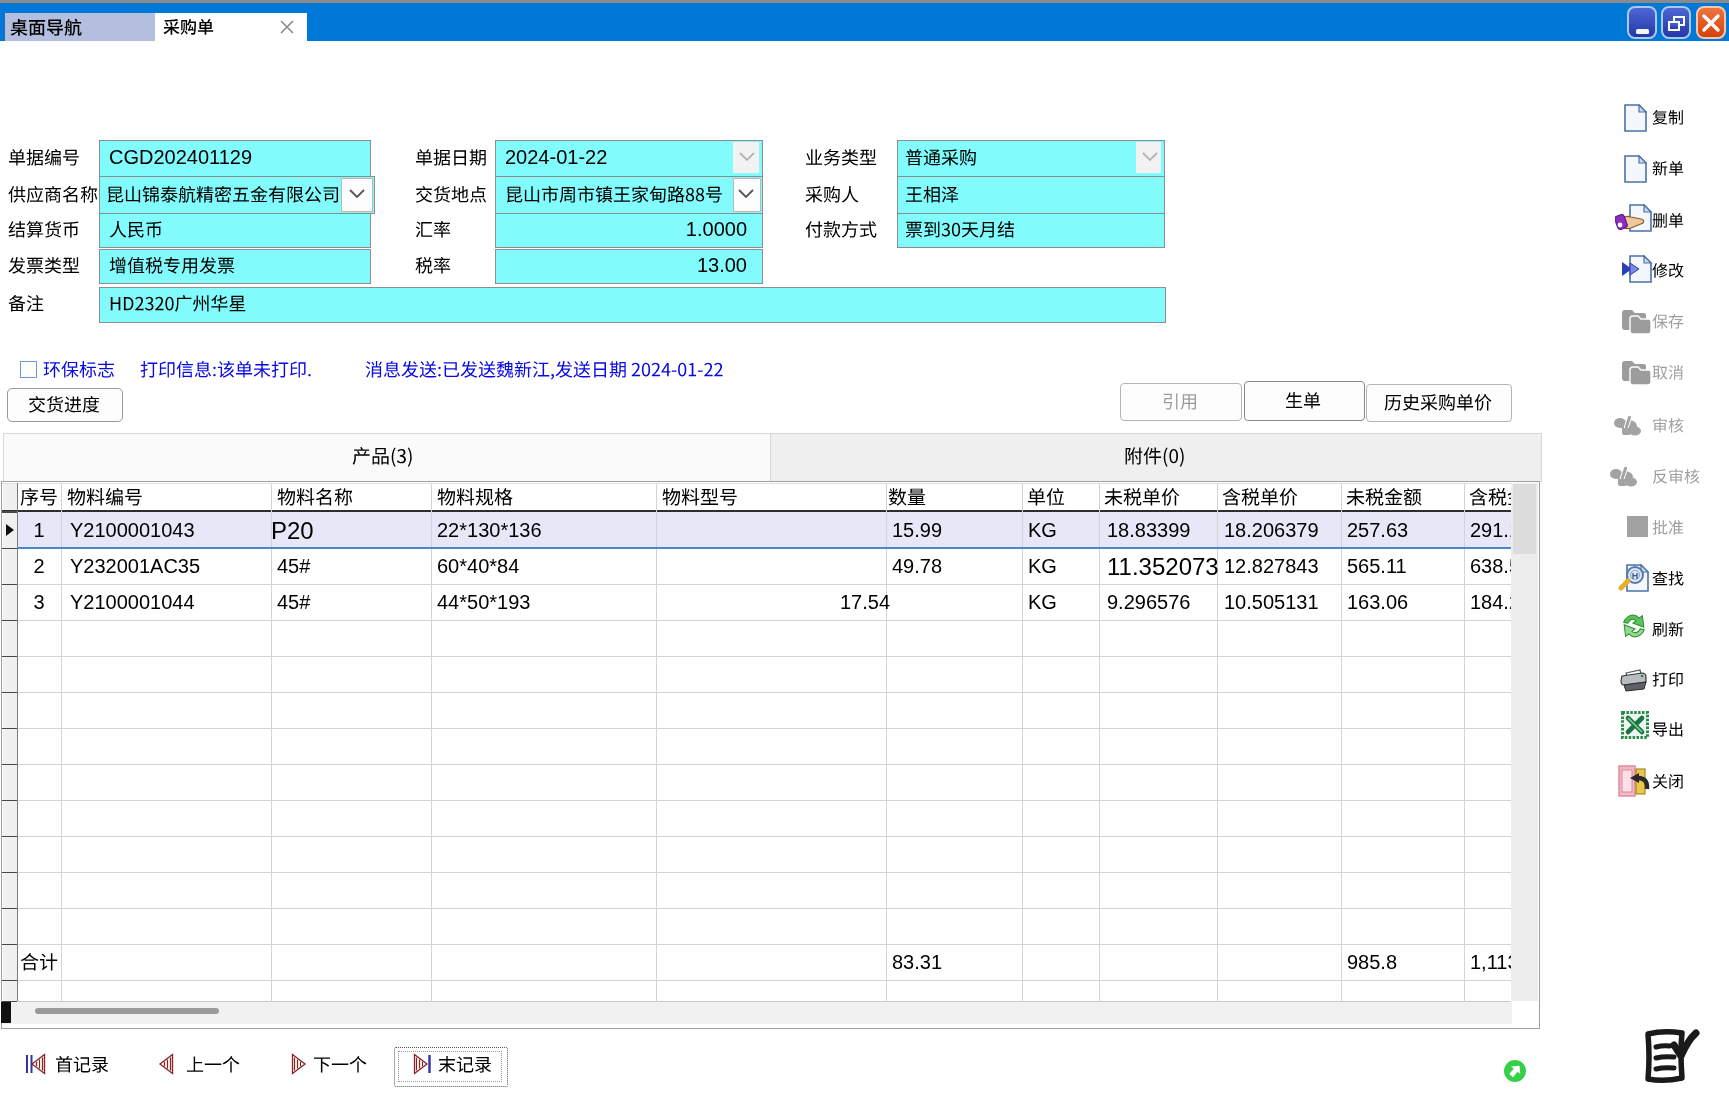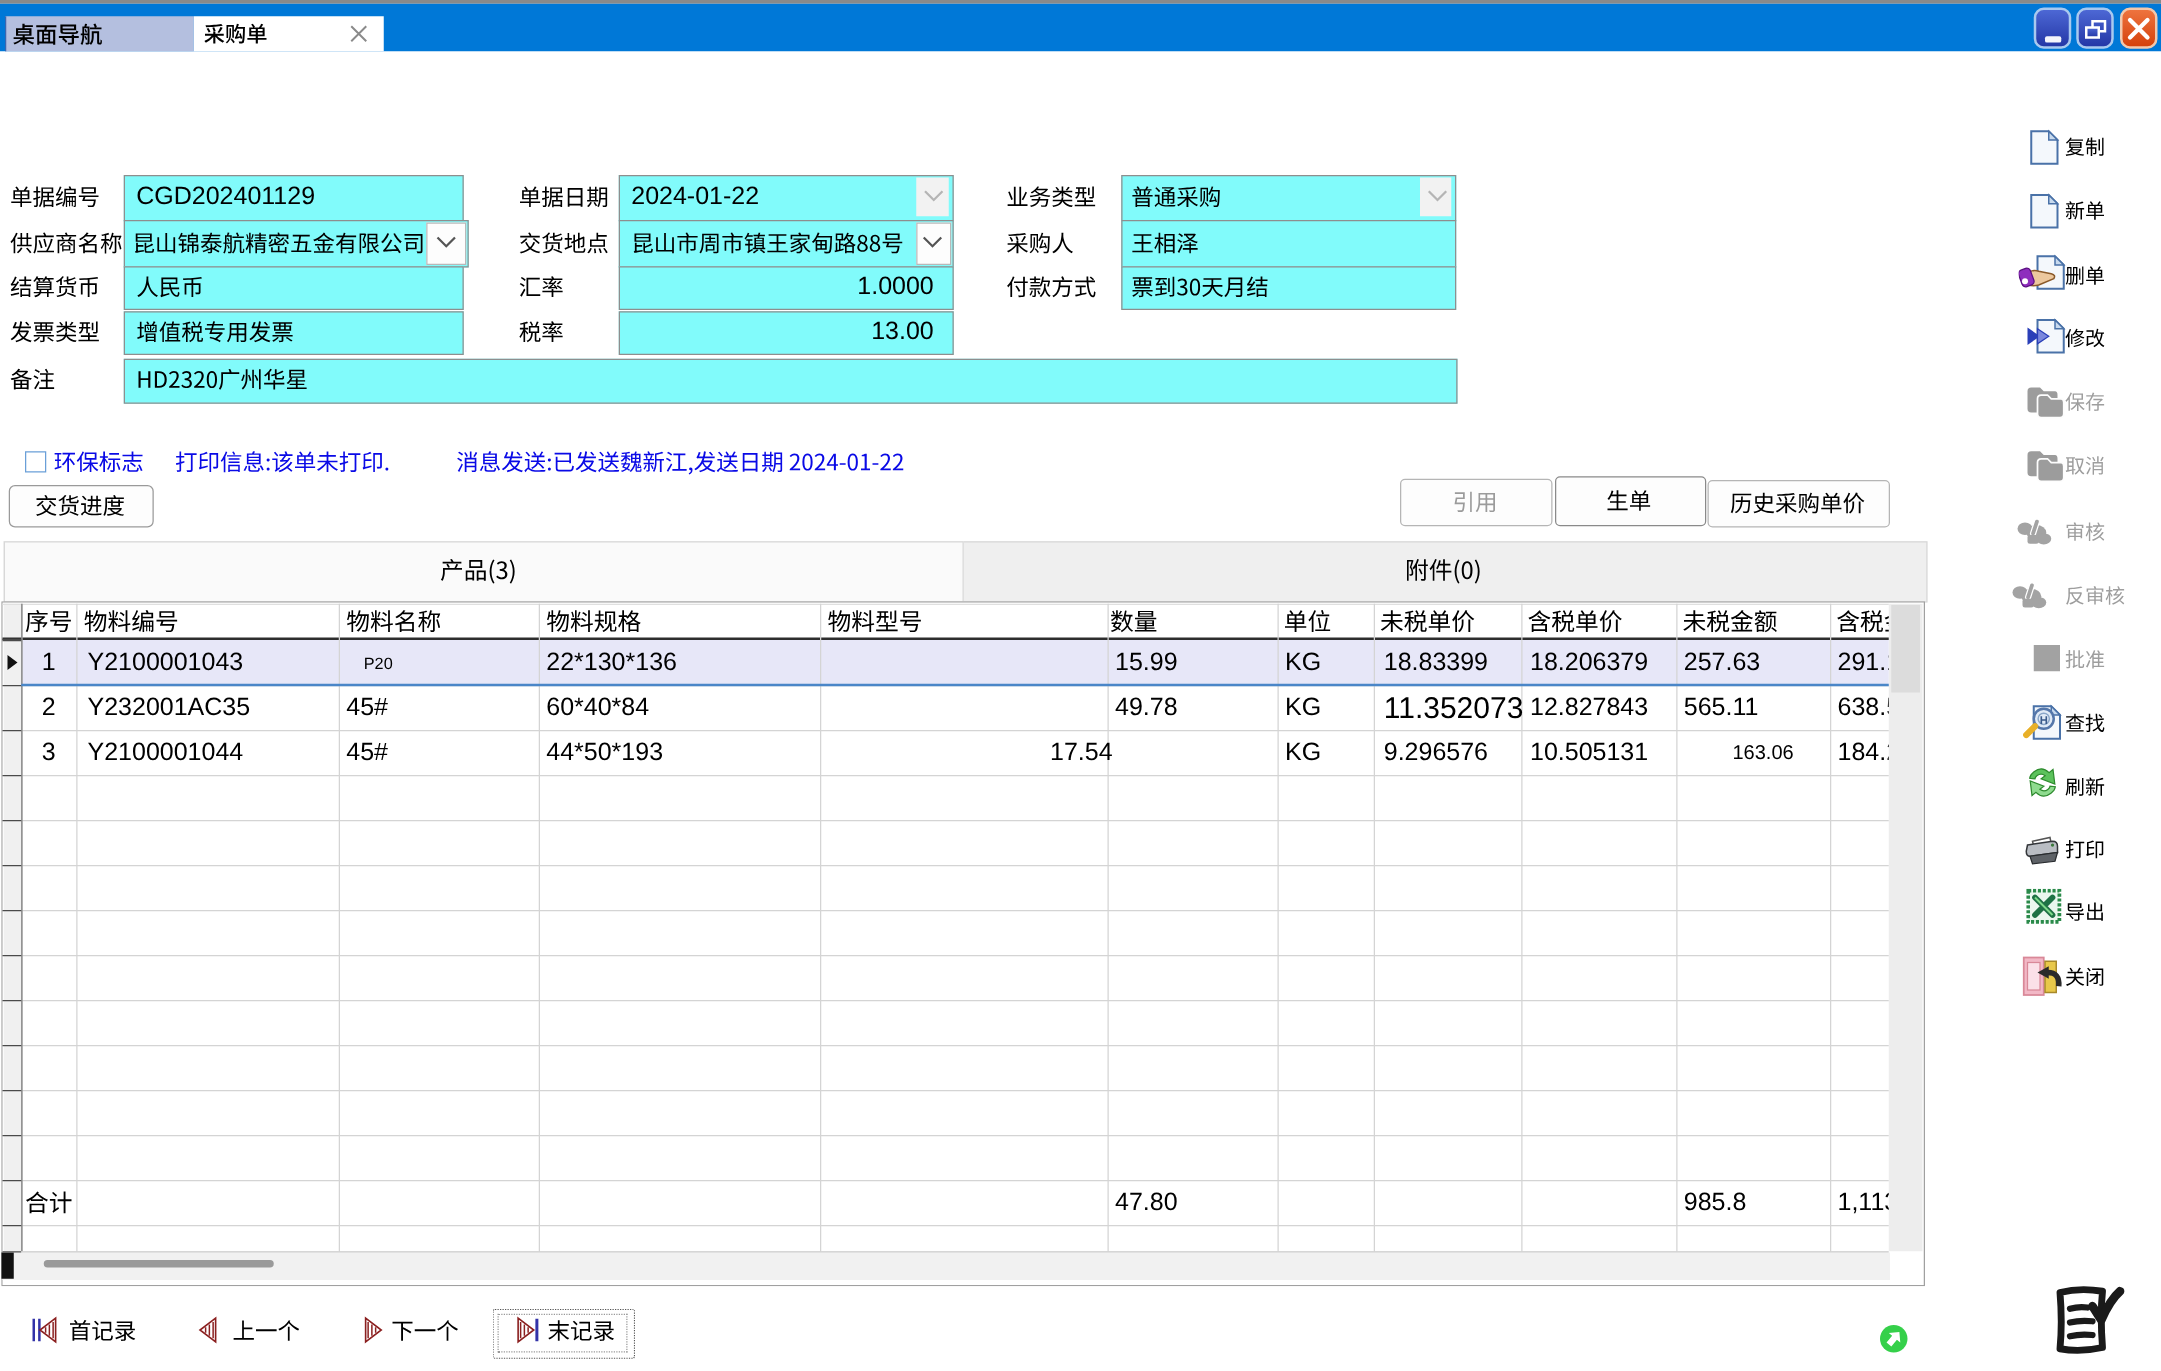--- a/index.html
+++ b/index.html
@@ -352,50 +352,50 @@
       <svg width="78" height="25" viewBox="0 0 78 25">
         <path transform="translate(0,17.1)" fill="#000" d="M3.6 -8.7H14V-7.4H3.6ZM4.3 -0.7H14.8V0.6H4.3ZM3.4 -4.9H15.6V1.5H14.1V-3.7H4.8V1.5H3.4ZM13.6 -8.7H13.9L14.1 -8.8L15.1 -8.2Q14.6 -7.6 14 -6.9Q13.3 -6.2 12.7 -5.5Q12 -4.8 11.4 -4.1L10.1 -4.7Q10.8 -5.3 11.4 -6Q12 -6.7 12.6 -7.4Q13.2 -8.1 13.6 -8.5ZM7.6 -11.1 8.6 -11.9Q9.1 -11.6 9.7 -11.2Q10.2 -10.8 10.7 -10.5Q11.2 -10.1 11.5 -9.8L10.5 -9Q10.2 -9.3 9.7 -9.7Q9.2 -10.1 8.7 -10.4Q8.1 -10.8 7.6 -11.1ZM10.1 -15.1Q10.7 -14.3 11.6 -13.5Q12.6 -12.8 13.7 -12.1Q14.8 -11.4 16 -10.9Q17.2 -10.4 18.4 -10.1Q18.3 -9.9 18.1 -9.7Q17.9 -9.4 17.7 -9.2Q17.6 -9 17.4 -8.8Q16.2 -9.2 15 -9.8Q13.8 -10.4 12.7 -11.1Q11.6 -11.9 10.6 -12.8Q9.6 -13.7 8.9 -14.6ZM9.5 -16 10.8 -15.4Q9.8 -13.9 8.4 -12.6Q6.9 -11.3 5.2 -10.3Q3.5 -9.3 1.7 -8.6Q1.5 -8.9 1.2 -9.3Q0.9 -9.7 0.7 -9.9Q2.5 -10.5 4.2 -11.4Q5.8 -12.3 7.2 -13.5Q8.6 -14.7 9.5 -16Z M28.2 -15.4 29.4 -15.9Q30 -15.1 30.4 -14.2Q30.9 -13.3 31.1 -12.7L29.9 -12.1Q29.7 -12.7 29.2 -13.7Q28.7 -14.6 28.2 -15.4ZM34.3 -16 35.8 -15.5Q35.3 -14.4 34.8 -13.3Q34.2 -12.2 33.8 -11.4L32.6 -11.9Q32.9 -12.4 33.2 -13.1Q33.5 -13.9 33.8 -14.6Q34.1 -15.3 34.3 -16ZM28.9 -10.9V-7.4H34.8V-10.9ZM27.5 -12.2H36.3V-6.1H27.5ZM23 -14.5H24.4V1.5H23ZM19.9 -10.5H27V-9.2H19.9ZM23.1 -10 24 -9.6Q23.7 -8.6 23.3 -7.6Q22.9 -6.5 22.4 -5.4Q21.9 -4.4 21.4 -3.4Q20.8 -2.5 20.3 -1.9Q20.2 -2.1 19.9 -2.5Q19.7 -2.9 19.5 -3.2Q20.2 -4 20.9 -5.1Q21.6 -6.3 22.2 -7.6Q22.7 -8.9 23.1 -10ZM25.9 -15.8 26.8 -14.7Q25.9 -14.3 24.9 -14.1Q23.8 -13.8 22.6 -13.5Q21.5 -13.3 20.4 -13.2Q20.4 -13.4 20.3 -13.7Q20.1 -14.1 20 -14.3Q21.1 -14.5 22.1 -14.7Q23.2 -14.9 24.2 -15.2Q25.2 -15.5 25.9 -15.8ZM24.4 -8.7Q24.6 -8.6 24.9 -8.2Q25.3 -7.8 25.7 -7.4Q26.2 -7 26.5 -6.6Q26.9 -6.2 27 -6L26.2 -4.9Q26 -5.2 25.7 -5.6Q25.4 -6.1 25 -6.6Q24.7 -7 24.3 -7.5Q24 -7.9 23.8 -8.2ZM29.6 -6.4H31Q30.9 -5 30.6 -3.8Q30.4 -2.7 29.9 -1.6Q29.4 -0.6 28.6 0.2Q27.8 1 26.5 1.6Q26.4 1.4 26.3 1.2Q26.1 1 26 0.8Q25.8 0.6 25.6 0.5Q26.8 0 27.5 -0.7Q28.3 -1.4 28.7 -2.3Q29.1 -3.2 29.3 -4.2Q29.5 -5.2 29.6 -6.4ZM32.5 -6.5H33.9V-0.6Q33.9 -0.2 33.9 -0.1Q34 0 34.3 0Q34.4 0 34.7 0Q35 0 35.2 0Q35.5 0 35.6 0Q35.9 0 36 -0.2Q36.1 -0.3 36.1 -0.8Q36.2 -1.3 36.2 -2.4Q36.3 -2.3 36.5 -2.2Q36.7 -2.1 37 -2Q37.2 -1.9 37.4 -1.8Q37.3 -0.6 37.2 0.1Q37 0.7 36.7 1Q36.4 1.3 35.8 1.3Q35.7 1.3 35.4 1.3Q35.2 1.3 35 1.3Q34.7 1.3 34.5 1.3Q34.2 1.3 34.1 1.3Q33.5 1.3 33.1 1.1Q32.8 0.9 32.7 0.6Q32.5 0.2 32.5 -0.6Z M42.6 -10.3H52.4V-8.9H42.6ZM40.1 -6.3H54.9V-5H40.1ZM39.3 -0.3H55.7V1H39.3ZM46.7 -9.7H48.2V0.3H46.7ZM41.8 -4.1 42.9 -4.6Q43.3 -4.1 43.7 -3.5Q44 -2.8 44.3 -2.2Q44.6 -1.7 44.8 -1.2L43.5 -0.6Q43.4 -1.1 43.1 -1.7Q42.8 -2.3 42.5 -3Q42.1 -3.6 41.8 -4.1ZM51.9 -4.6 53.3 -4.1Q52.7 -3.2 52.1 -2.2Q51.5 -1.3 51 -0.6L49.9 -1.1Q50.3 -1.6 50.6 -2.2Q51 -2.8 51.3 -3.4Q51.7 -4.1 51.9 -4.6ZM48.1 -15.2Q48.7 -14.4 49.7 -13.6Q50.7 -12.8 51.8 -12.1Q52.9 -11.4 54.1 -10.8Q55.3 -10.3 56.5 -9.9Q56.3 -9.8 56.1 -9.5Q55.9 -9.3 55.7 -9.1Q55.6 -8.9 55.5 -8.7Q54.3 -9.1 53.1 -9.7Q51.9 -10.4 50.8 -11.1Q49.6 -11.9 48.6 -12.8Q47.6 -13.7 46.9 -14.6ZM47.5 -16.1 48.8 -15.5Q47.8 -14 46.3 -12.7Q44.9 -11.3 43.1 -10.3Q41.4 -9.3 39.6 -8.6Q39.4 -8.9 39.1 -9.3Q38.9 -9.7 38.6 -9.9Q40.4 -10.5 42.1 -11.4Q43.8 -12.3 45.2 -13.5Q46.6 -14.7 47.5 -16.1Z M66.8 -14.8H75.1V-13.6H66.8ZM70.4 -14.1 71.7 -13.8Q71.4 -13.1 71.1 -12.3Q70.8 -11.5 70.6 -11L69.5 -11.3Q69.6 -11.7 69.8 -12.2Q70 -12.7 70.2 -13.2Q70.3 -13.7 70.4 -14.1ZM67.1 -11.6H74.4V-2.7H73.2V-10.4H68.3V-2.6H67.1ZM70.2 -9.4H71.4Q71.4 -7 71.2 -5.2Q71.1 -3.4 70.6 -2.1Q70.1 -0.8 69.1 0.1Q68.1 1 66.4 1.6Q66.3 1.4 66.1 1.1Q65.9 0.8 65.7 0.6Q67.2 0 68.1 -0.8Q69 -1.6 69.5 -2.7Q69.9 -3.9 70 -5.5Q70.1 -7.2 70.2 -9.4ZM71 -1.6 71.8 -2.5Q72.4 -2 73.1 -1.5Q73.8 -1 74.4 -0.5Q75.1 0.1 75.5 0.5L74.7 1.5Q74.3 1 73.7 0.5Q73 0 72.3 -0.6Q71.6 -1.1 71 -1.6ZM58.2 -14.1H66.4V-11.3H65.2V-13H59.4V-11.3H58.2ZM59.4 -4.4H65.3V1.3H64V-3.3H60.7V1.4H59.4ZM59.9 -0.4H64.6V0.8H59.9ZM61 -12.3 62.3 -12.1Q61.8 -10.9 60.9 -9.7Q60 -8.5 58.6 -7.5Q58.5 -7.7 58.4 -7.9Q58.2 -8 58.1 -8.2Q57.9 -8.4 57.8 -8.4Q59 -9.3 59.8 -10.3Q60.6 -11.4 61 -12.3ZM61.2 -11H64.7V-9.9H60.7ZM64.4 -11H64.7L64.9 -11.1L65.7 -10.5Q65 -9 63.8 -7.8Q62.7 -6.5 61.3 -5.6Q59.8 -4.7 58.3 -4.1Q58.3 -4.3 58.2 -4.6Q58.1 -4.8 58 -5Q57.9 -5.3 57.7 -5.4Q59.1 -5.9 60.5 -6.6Q61.8 -7.4 62.8 -8.5Q63.8 -9.5 64.4 -10.8ZM61.1 -15.6 62.4 -15.9Q62.7 -15.4 63 -14.8Q63.3 -14.2 63.5 -13.7L62.1 -13.4Q62 -13.8 61.7 -14.4Q61.4 -15.1 61.1 -15.6ZM59.8 -7.9 60.7 -8.8Q61.4 -8.4 62.2 -8Q63 -7.6 63.8 -7.2Q64.6 -6.7 65.3 -6.3Q66 -5.9 66.5 -5.6L65.5 -4.6Q65.1 -4.9 64.4 -5.3Q63.7 -5.8 62.9 -6.2Q62.1 -6.6 61.3 -7.1Q60.5 -7.5 59.8 -7.9Z"></path>
       </svg>
     </div>
 <div class="t" style="left:17px;top:517px;font-size:20px;line-height:27px;color:#000;width:44px;text-align:center;">1</div>
 <div class="t" style="left:17px;top:553px;font-size:20px;line-height:27px;color:#000;width:44px;text-align:center;">2</div>
 <div class="t" style="left:17px;top:589px;font-size:20px;line-height:27px;color:#000;width:44px;text-align:center;">3</div>
 <div class="t" style="left:70px;top:517px;font-size:20px;line-height:27px;color:#000;">Y2100001043</div>
 <div class="t" style="left:70px;top:553px;font-size:20px;line-height:27px;color:#000;">Y232001AC35</div>
 <div class="t" style="left:70px;top:589px;font-size:20px;line-height:27px;color:#000;">Y2100001044</div>
-<div class="t" style="left:291px;top:517px;font-size:13px;line-height:27px;color:#000;text-align:center;">P20</div>
+<div class="t" style="left:271px;top:517px;font-size:24px;line-height:27px;color:#000;text-align:center;">P20</div>
 <div class="t" style="left:277px;top:553px;font-size:20px;line-height:27px;color:#000;">45#</div>
 <div class="t" style="left:277px;top:589px;font-size:20px;line-height:27px;color:#000;">45#</div>
 <div class="t" style="left:437px;top:517px;font-size:20px;line-height:27px;color:#000;">22*130*136</div>
 <div class="t" style="left:437px;top:553px;font-size:20px;line-height:27px;color:#000;">60*40*84</div>
 <div class="t" style="left:437px;top:589px;font-size:20px;line-height:27px;color:#000;">44*50*193</div>
 <div class="t" style="left:892px;top:517px;font-size:20px;line-height:27px;color:#000;">15.99</div>
 <div class="t" style="left:892px;top:553px;font-size:20px;line-height:27px;color:#000;">49.78</div>
 <div class="t" style="left:840px;top:589px;font-size:20px;line-height:27px;color:#000;">17.54</div>
 <div class="t" style="left:1028px;top:517px;font-size:20px;line-height:27px;color:#000;">KG</div>
 <div class="t" style="left:1028px;top:553px;font-size:20px;line-height:27px;color:#000;">KG</div>
 <div class="t" style="left:1028px;top:589px;font-size:20px;line-height:27px;color:#000;">KG</div>
 <div class="t" style="left:1107px;top:517px;font-size:20px;line-height:27px;color:#000;">18.83399</div>
 <div class="t" style="left:1107px;top:553px;font-size:24px;line-height:27px;color:#000;">11.352073</div>
 <div class="t" style="left:1107px;top:589px;font-size:20px;line-height:27px;color:#000;">9.296576</div>
 <div class="t" style="left:1224px;top:517px;font-size:20px;line-height:27px;color:#000;">18.206379</div>
 <div class="t" style="left:1224px;top:553px;font-size:20px;line-height:27px;color:#000;">12.827843</div>
 <div class="t" style="left:1224px;top:589px;font-size:20px;line-height:27px;color:#000;">10.505131</div>
 <div class="t" style="left:1347px;top:517px;font-size:20px;line-height:27px;color:#000;">257.63</div>
 <div class="t" style="left:1347px;top:553px;font-size:20px;line-height:27px;color:#000;">565.11</div>
-<div class="t" style="left:1347px;top:589px;font-size:16px;line-height:27px;color:#000;margin-left:39px;">163.06</div>
+<div class="t" style="left:1347px;top:589px;font-size:20px;line-height:27px;color:#000;">163.06</div>
 <div class="t" style="left:1470px;top:517px;width:41px;overflow:hidden;font-size:20px;line-height:27px;">291.12</div>
 <div class="t" style="left:1470px;top:553px;width:41px;overflow:hidden;font-size:20px;line-height:27px;">638.56</div>
 <div class="t" style="left:1470px;top:589px;width:41px;overflow:hidden;font-size:20px;line-height:27px;">184.26</div>
 <div class="t" style="left:20px;top:952px;">
       <svg width="40" height="25" viewBox="0 0 40 25">
         <path transform="translate(0,17.1)" fill="#000" d="M4.7 -9.7H14.3V-8.4H4.7ZM4.4 -0.9H14.6V0.4H4.4ZM3.7 -6.2H15.5V1.4H14V-4.9H5.2V1.5H3.7ZM9.8 -16 11.1 -15.4Q10 -13.8 8.6 -12.4Q7.1 -11 5.4 -9.8Q3.6 -8.7 1.8 -7.8Q1.6 -8.2 1.3 -8.5Q1 -8.9 0.8 -9.1Q2.6 -9.8 4.3 -10.9Q6 -11.9 7.4 -13.2Q8.9 -14.5 9.8 -16ZM10.1 -14.9Q11.8 -13 13.9 -11.7Q16 -10.3 18.4 -9.3Q18.1 -9.1 17.9 -8.7Q17.6 -8.4 17.4 -8Q15.8 -8.8 14.3 -9.7Q12.8 -10.6 11.5 -11.7Q10.1 -12.8 8.9 -14.3Z M21.6 -14.7 22.5 -15.6Q23.1 -15.2 23.6 -14.7Q24.2 -14.2 24.7 -13.7Q25.3 -13.2 25.6 -12.8L24.6 -11.7Q24.3 -12.1 23.8 -12.7Q23.3 -13.2 22.7 -13.7Q22.2 -14.3 21.6 -14.7ZM22.7 1.2 22.4 -0.2 22.9 -0.9 26.7 -3.5Q26.7 -3.3 26.8 -3Q26.9 -2.8 27 -2.6Q27.1 -2.3 27.2 -2.2Q25.8 -1.3 25 -0.7Q24.1 -0.1 23.7 0.3Q23.3 0.6 23 0.8Q22.8 1 22.7 1.2ZM19.9 -10H23.8V-8.6H19.9ZM26.1 -9.7H37.2V-8.2H26.1ZM30.9 -15.9H32.4V1.5H30.9ZM22.7 1.2Q22.6 1 22.5 0.7Q22.4 0.5 22.2 0.2Q22.1 0 21.9 -0.2Q22.2 -0.3 22.6 -0.8Q22.9 -1.2 22.9 -1.8V-10H24.3V-0.5Q24.3 -0.5 24.2 -0.4Q24 -0.2 23.8 -0.1Q23.5 0.1 23.3 0.3Q23 0.6 22.9 0.8Q22.7 1 22.7 1.2Z"></path>
       </svg>
     </div>
-<div class="t" style="left:892px;top:949px;font-size:20px;line-height:27px;color:#000;">47.80</div>
+<div class="t" style="left:892px;top:949px;font-size:20px;line-height:27px;color:#000;">83.31</div>
 <div class="t" style="left:1347px;top:949px;font-size:20px;line-height:27px;color:#000;">985.8</div>
 <div class="t" style="left:1470px;top:949px;width:41px;overflow:hidden;font-size:20px;line-height:27px;">1,113.5</div>
 <div class="t" style="left:1652px;top:109px;">
       <svg width="34" height="21" viewBox="0 0 34 21">
         <path transform="translate(0,14.4)" fill="#000" d="M4.6 -7.1V-6H12V-7.1ZM4.6 -8.9V-7.9H12V-8.9ZM3.4 -9.8H13.3V-5.1H3.4ZM4.3 -13.4 5.4 -13.1Q4.9 -12.2 4.3 -11.4Q3.7 -10.5 3 -9.8Q2.3 -9.1 1.5 -8.5Q1.5 -8.6 1.3 -8.8Q1.2 -9 1 -9.2Q0.9 -9.3 0.8 -9.4Q1.8 -10.2 2.8 -11.2Q3.7 -12.3 4.3 -13.4ZM4 -11.9H14.4V-10.9H3.5ZM5.4 -5.4 6.5 -5.1Q6 -4.3 5.3 -3.6Q4.6 -2.9 3.9 -2.3Q3.1 -1.7 2.4 -1.2Q2.3 -1.3 2.1 -1.5Q2 -1.6 1.8 -1.8Q1.6 -1.9 1.5 -2Q2.6 -2.6 3.7 -3.5Q4.8 -4.4 5.4 -5.4ZM4.8 -4.1H12.2V-3.2H4ZM11.9 -4.1H12.1L12.3 -4.1L13.1 -3.6Q12.3 -2.5 10.9 -1.6Q9.6 -0.8 8 -0.2Q6.4 0.4 4.6 0.8Q2.8 1.1 1 1.3Q1 1.1 0.8 0.7Q0.7 0.4 0.5 0.2Q2.2 0.1 4 -0.2Q5.7 -0.5 7.2 -1Q8.8 -1.5 10 -2.2Q11.2 -3 11.9 -3.9ZM4.8 -3.5Q5.5 -2.7 6.6 -2Q7.7 -1.4 9.1 -1Q10.4 -0.5 12.1 -0.3Q13.7 0 15.4 0.1Q15.2 0.3 15 0.6Q14.8 0.9 14.7 1.2Q13 1 11.4 0.7Q9.8 0.4 8.4 -0.2Q7 -0.7 5.8 -1.4Q4.7 -2.1 3.9 -3.1Z M26.8 -12H28V-3.1H26.8ZM29.7 -13.3H30.8V-0.4Q30.8 0.2 30.7 0.5Q30.5 0.8 30.2 1Q29.8 1.1 29.1 1.2Q28.5 1.2 27.6 1.2Q27.6 1 27.4 0.6Q27.3 0.2 27.2 0Q27.9 0 28.5 0Q29.1 0 29.3 0Q29.5 0 29.6 -0.1Q29.7 -0.2 29.7 -0.4ZM20.6 -13.4H21.8V1.3H20.6ZM24 -5.6H25.1V-1.2Q25.1 -0.8 25 -0.6Q24.9 -0.3 24.6 -0.2Q24.3 0 23.9 0Q23.4 0 22.7 0Q22.7 -0.2 22.6 -0.5Q22.5 -0.8 22.4 -1Q22.9 -1 23.3 -1Q23.6 -1 23.8 -1Q24 -1 24 -1.2ZM17.5 -5.6H24.4V-4.5H18.5V0H17.5ZM16.7 -8.4H25.7V-7.2H16.7ZM18.3 -11.1H25V-10H18ZM18.3 -13.1 19.4 -12.8Q19.1 -11.6 18.7 -10.4Q18.2 -9.2 17.7 -8.4Q17.6 -8.4 17.4 -8.5Q17.2 -8.6 17 -8.7Q16.8 -8.8 16.7 -8.8Q17.2 -9.6 17.6 -10.8Q18 -11.9 18.3 -13.1Z"></path>
       </svg>
     </div>
 <div class="t" style="left:1652px;top:160px;">
       <svg width="34" height="21" viewBox="0 0 34 21">
         <path transform="translate(0,14.4)" fill="#000" d="M9.4 -8H15.3V-6.9H9.4ZM1 -11.8H8V-10.8H1ZM0.8 -5.4H8.1V-4.4H0.8ZM0.7 -8.1H8.3V-7.1H0.7ZM12.4 -7.6H13.6V1.2H12.4ZM2 -10.4 3 -10.6Q3.2 -10.1 3.4 -9.5Q3.6 -8.8 3.7 -8.4L2.6 -8.1Q2.6 -8.6 2.4 -9.2Q2.3 -9.9 2 -10.4ZM6 -10.7 7.2 -10.4Q6.9 -9.7 6.6 -9Q6.3 -8.2 6.1 -7.7L5.1 -7.9Q5.2 -8.3 5.4 -8.8Q5.6 -9.3 5.8 -9.8Q5.9 -10.3 6 -10.7ZM13.9 -13.2 14.8 -12.3Q14.1 -12 13.1 -11.7Q12.2 -11.5 11.2 -11.3Q10.2 -11.1 9.2 -11Q9.2 -11.2 9.1 -11.4Q9 -11.7 8.8 -11.9Q9.7 -12 10.7 -12.2Q11.6 -12.4 12.4 -12.7Q13.3 -12.9 13.9 -13.2ZM3.4 -13.2 4.5 -13.5Q4.8 -13 5.1 -12.4Q5.4 -11.8 5.5 -11.4L4.4 -11.1Q4.3 -11.5 4 -12.1Q3.7 -12.7 3.4 -13.2ZM4 -7.5H5.1V-0.3Q5.1 0.1 5 0.4Q4.9 0.6 4.6 0.8Q4.4 0.9 4 0.9Q3.5 0.9 2.9 0.9Q2.9 0.7 2.8 0.4Q2.7 0.1 2.6 -0.1Q3 -0.1 3.4 -0.1Q3.7 -0.1 3.8 -0.1Q4 -0.1 4 -0.3ZM8.8 -11.9H10V-6.4Q10 -5.5 9.9 -4.5Q9.9 -3.6 9.7 -2.5Q9.5 -1.5 9.2 -0.6Q8.8 0.4 8.3 1.1Q8.2 1 8 0.9Q7.9 0.7 7.7 0.6Q7.5 0.5 7.4 0.4Q8 -0.6 8.4 -1.7Q8.7 -2.9 8.8 -4.1Q8.8 -5.3 8.8 -6.4ZM5.8 -3.4 6.6 -3.8Q7 -3.2 7.4 -2.5Q7.7 -1.8 7.9 -1.3L7.1 -0.8Q6.9 -1.3 6.5 -2.1Q6.1 -2.8 5.8 -3.4ZM2.2 -3.8 3.1 -3.5Q2.9 -2.7 2.4 -1.9Q2 -1.1 1.5 -0.5Q1.4 -0.6 1.1 -0.8Q0.8 -1 0.7 -1.1Q1.1 -1.6 1.5 -2.3Q1.9 -3 2.2 -3.8Z M23.3 -10.1H24.6V1.3H23.3ZM19.5 -7V-5.3H28.6V-7ZM19.5 -9.6V-8H28.6V-9.6ZM18.4 -10.7H29.8V-4.2H18.4ZM16.9 -2.7H31.2V-1.6H16.9ZM19.8 -12.9 20.8 -13.4Q21.3 -12.8 21.8 -12.2Q22.3 -11.5 22.5 -11L21.4 -10.5Q21.2 -10.9 20.7 -11.6Q20.3 -12.3 19.8 -12.9ZM27.3 -13.4 28.6 -12.9Q28.2 -12.2 27.6 -11.4Q27.1 -10.6 26.6 -10L25.6 -10.4Q25.9 -10.8 26.2 -11.3Q26.5 -11.9 26.8 -12.4Q27.2 -12.9 27.3 -13.4Z"></path>

